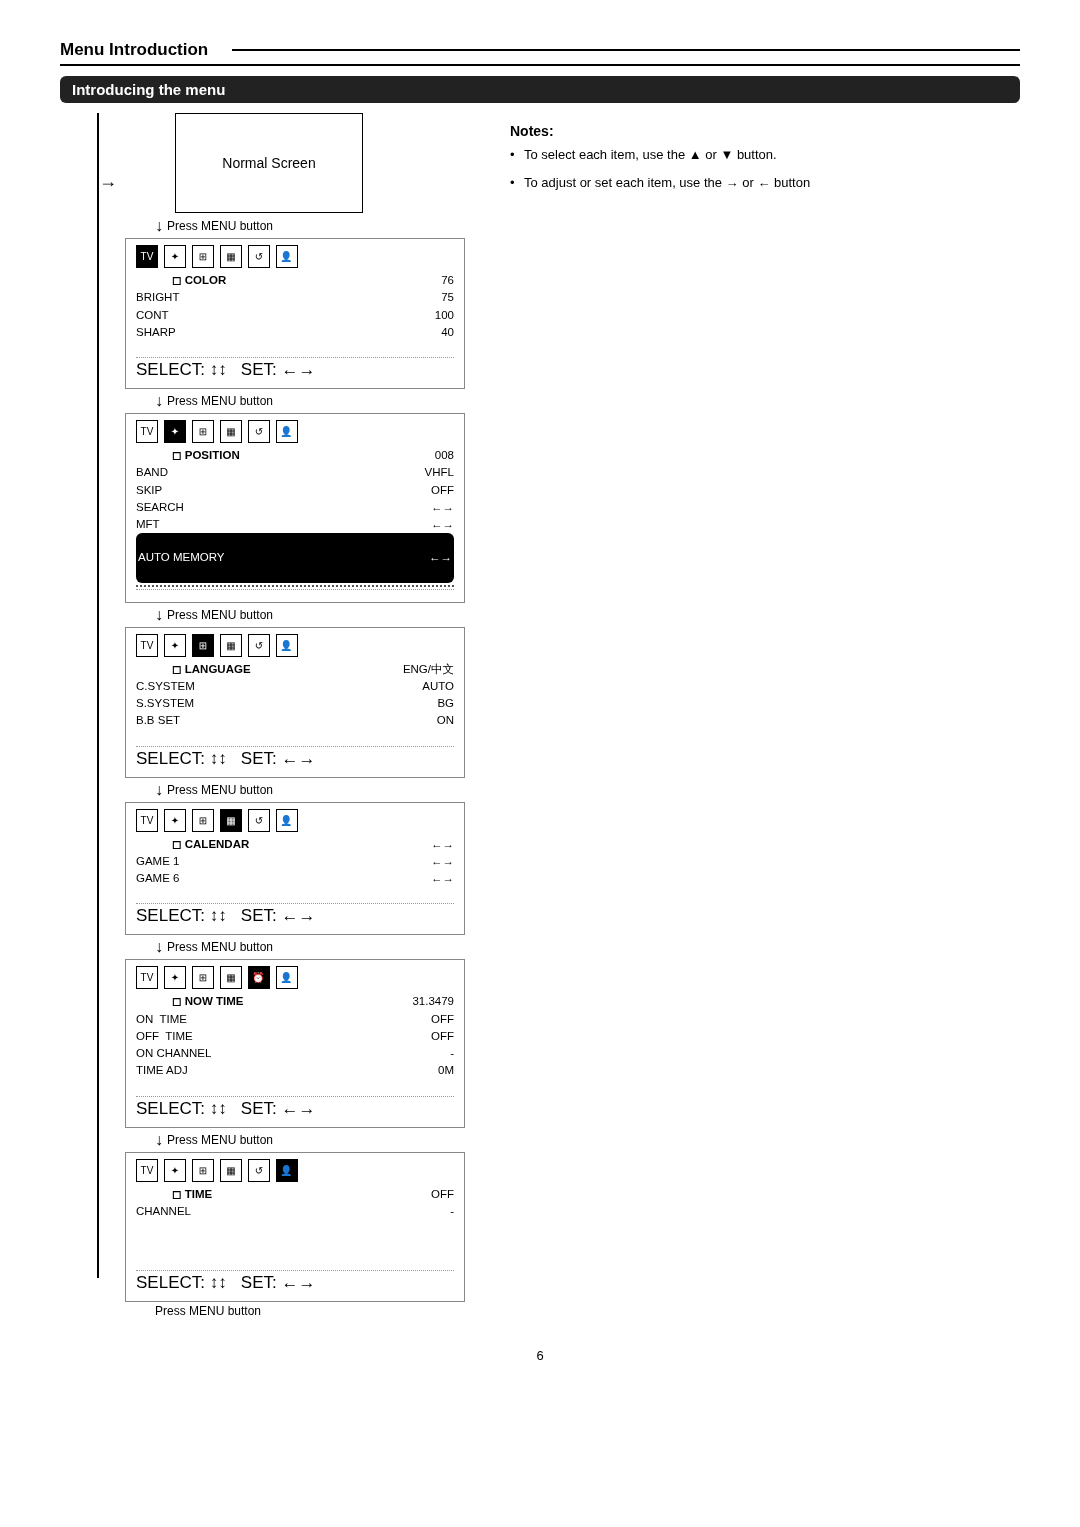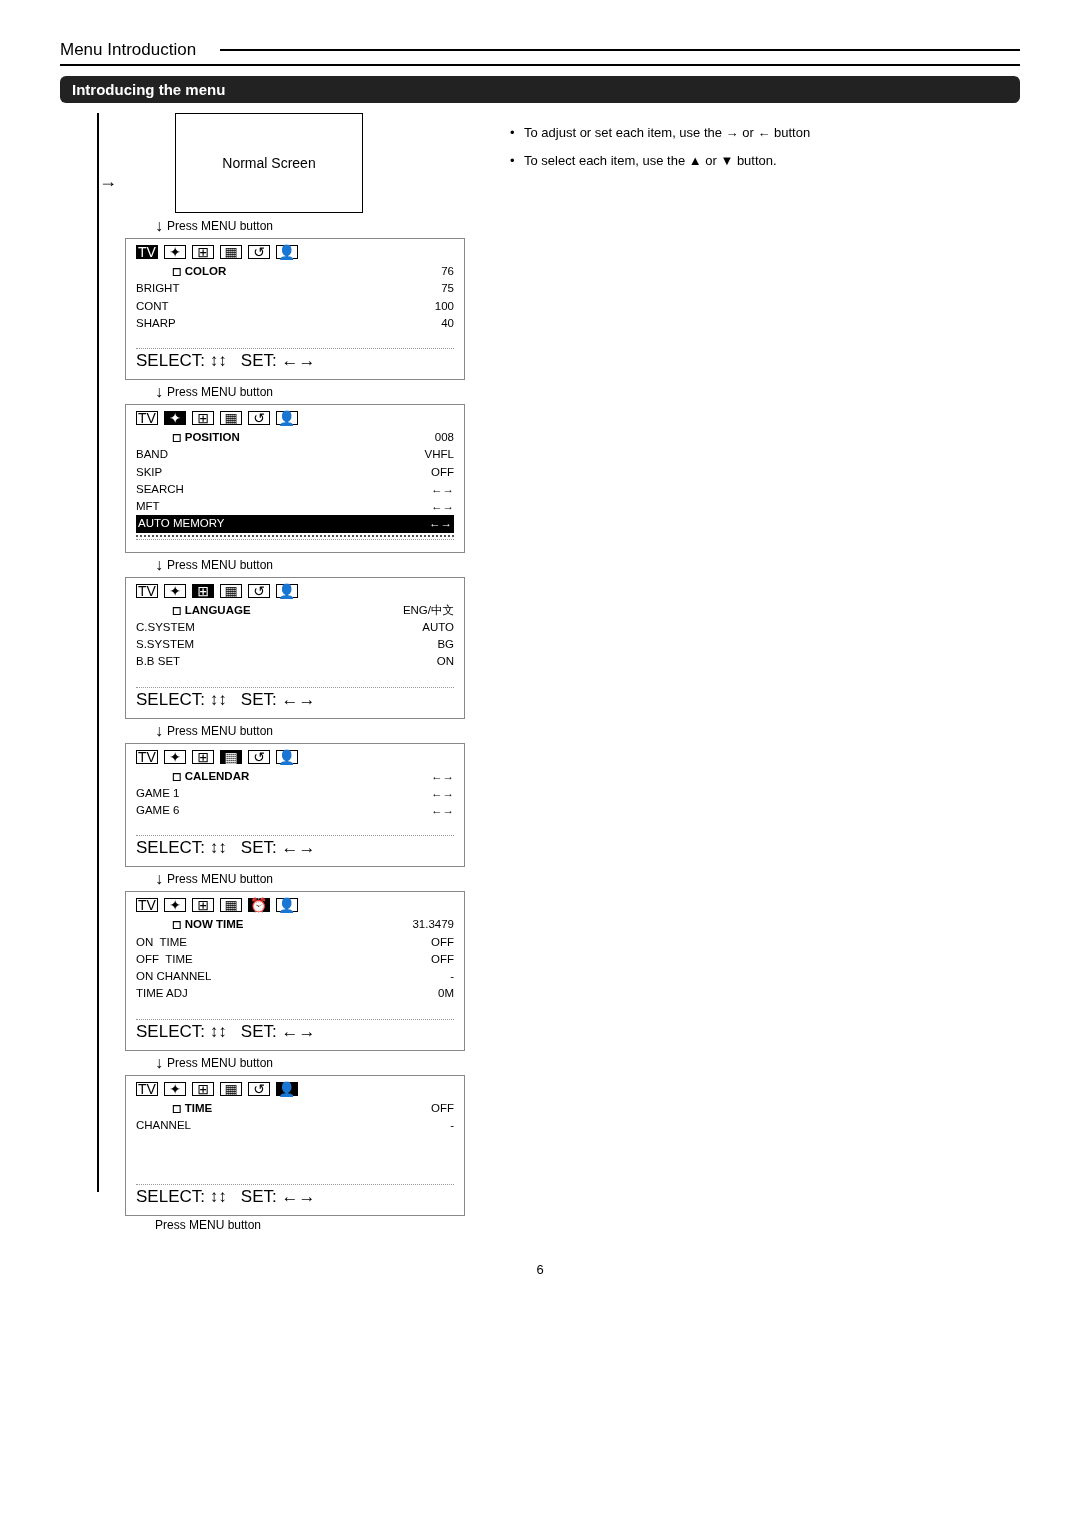--- a/index.html
+++ b/index.html
@@ -7,21 +7,21 @@
       background: #fff;
       font-family: Arial, sans-serif;
       font-size: 13px;
       color: #000;
       width: 1080px;
       min-height: 1527px;
       padding: 40px 60px;
     }
     .section-title {
       font-size: 17px;
-      font-weight: normal;
+      font-weight: bold;
       border-bottom: 2px solid #000;
       padding-bottom: 4px;
       margin-bottom: 10px;
       display: flex;
       align-items: center;
       gap: 16px;
     }
     .section-title::after {
       content: '';
       flex: 1;
@@ -111,25 +111,25 @@
     .menu-icons {
       display: flex;
       gap: 6px;
       margin-bottom: 4px;
       align-items: center;
       font-size: 15px;
     }
     .menu-icon {
       border: 1.5px solid #000;
       width: 22px;
-      height: 14px;
+      height: 23px;
       display: flex;
       align-items: center;
       justify-content: center;
-      font-size: 14px;
+      font-size: 10px;
       background: #fff;
     }
     .menu-icon.active {
       background: #000;
       color: #fff;
     }
     .menu-rows {
       font-size: 11.5px;
       margin-bottom: 4px;
     }
@@ -152,21 +152,22 @@
       padding-top: 2px;
     }
     .page-number {
       text-align: center;
       margin-top: 30px;
       font-size: 13px;
     }
     .highlighted-row {
       background: #000;
       color: #fff;
-      padding: 0 2px;
+      padding: 16px 2px;
+      border-radius: 6px;
     }
     .diagram-wrapper {
       position: relative;
     }
   </style>
 </head>
 <body>
 
 <div>
 
@@ -420,23 +421,24 @@
           </div>
         </div>
 
         <div style="padding-left:80px; font-size:12px;">
           <span>Press MENU button</span>
         </div>
       </div>
     </div>
 
     <div class="right-column">
+      <p class="notes-title">Notes:</p>
       <ul class="notes-list">
+        <li>To select each item, use the ▲ or ▼ button.</li>
         <li>To adjust or set each item, use the → or ← button</li>
-        <li>To select each item, use the ▲ or ▼ button.</li>
       </ul>
     </div>
 
   </div>
 
   <div class="page-number">6</div>
 
 </div>
 
 </body></html>

